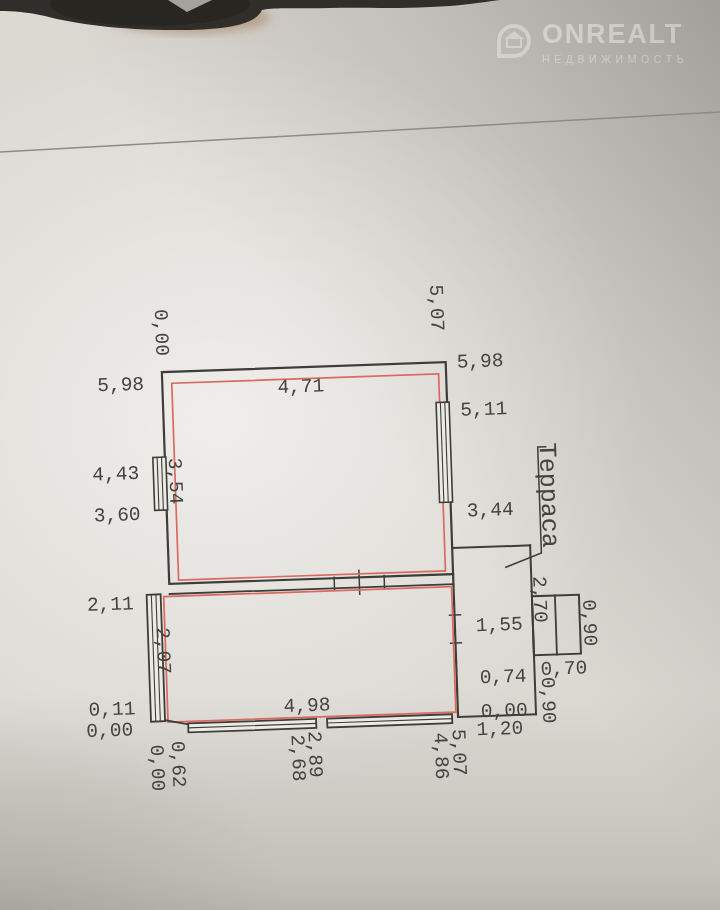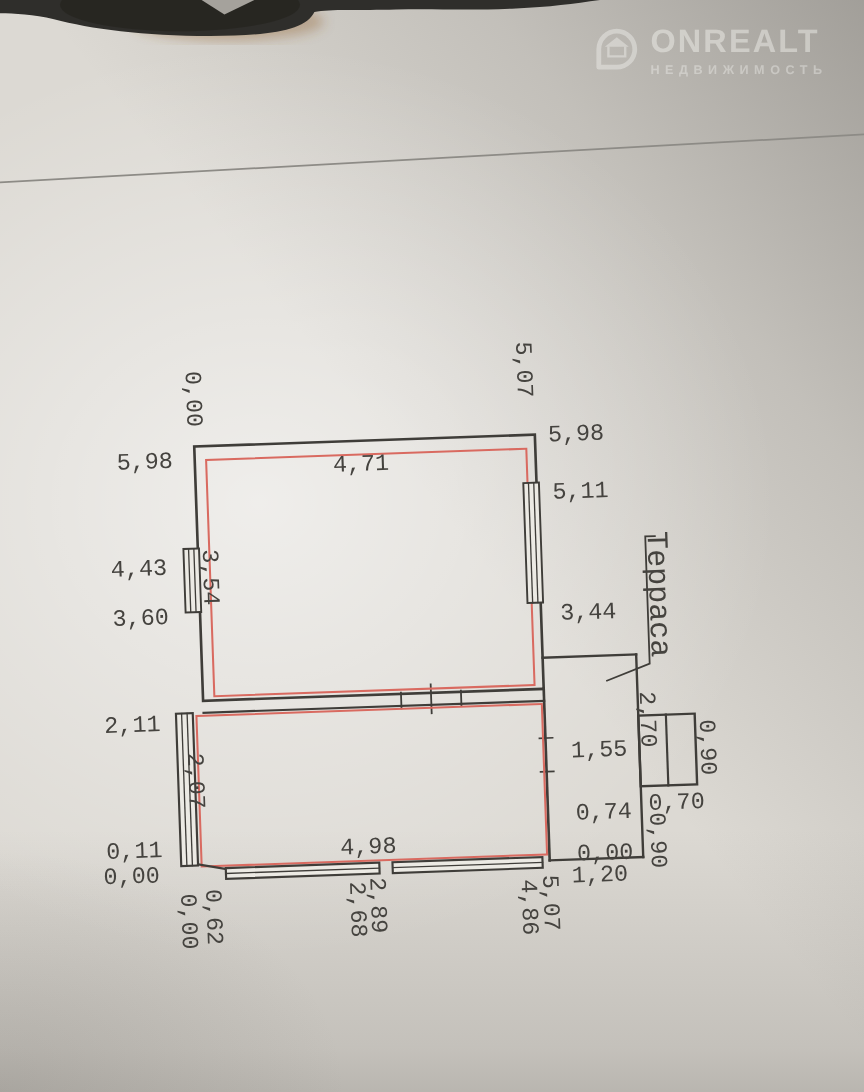--- a/index.html
+++ b/index.html
@@ -25,21 +25,21 @@
           border-radius:50% 50% 50% 6%;
           display:flex;align-items:center;justify-content:center;}
   .wm-house{position:relative;width:12px;height:7px;margin-top:5px;
             border:2.4px solid rgba(250,250,246,0.38);border-top:none;}
   .wm-house::before{content:"";position:absolute;left:-4.5px;top:-8px;width:0;height:0;
             border-left:10.5px solid transparent;border-right:10.5px solid transparent;
             border-bottom:8px solid rgba(250,250,246,0.38);}
   .wm-text{display:flex;flex-direction:column;}
   .wm-brand{font-size:27px;font-weight:bold;letter-spacing:1.8px;
             color:rgba(250,250,246,0.42);line-height:1.25;}
-  .wm-tag{font-size:10.5px;font-weight:bold;letter-spacing:4.6px;
+  .wm-tag{font-size:10.5px;font-weight:normal;letter-spacing:4.6px;
           color:rgba(250,250,246,0.36);margin-top:1px;text-align:center;}
 
   
   svg text{fill:#45433f;}
   .dim{font-family:"Liberation Mono","DejaVu Sans Mono",monospace;font-size:19.5px;}
   .dim-lg{font-family:"Liberation Mono","DejaVu Sans Mono",monospace;font-size:25px;}
 </style>
 </head>
 <body>
 

